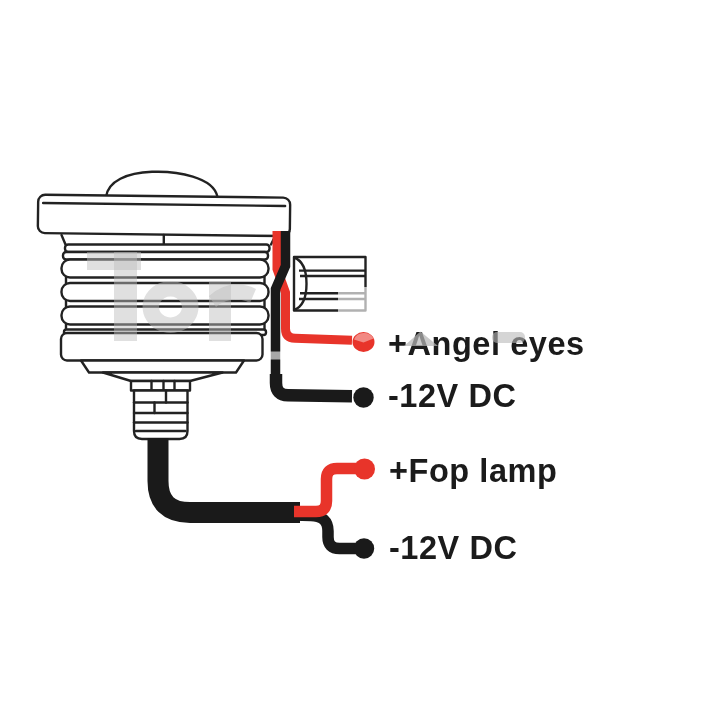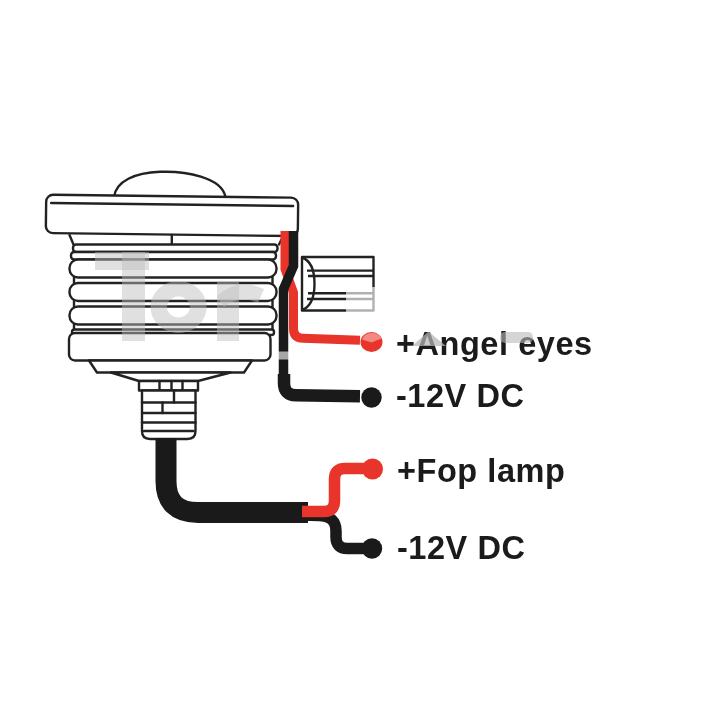--- a/index.html
+++ b/index.html
@@ -1,17 +1,17 @@
 <!DOCTYPE html>
 <html><head>
 <meta charset="utf-8">
 <style>
 html,body{margin:0;padding:0;background:#ffffff;}
 #c{position:relative;width:594px;height:726px;overflow:hidden;background:#fca5a5;
-   font-family:"Liberation Sans",sans-serif;margin-left:8px;}
+   font-family:"Liberation Sans",sans-serif;}
 </style>
 </head>
 <body>
 <div id="c">
 <svg width="726" height="726" viewBox="0 0 726 726">
 <rect x="0" y="0" width="726" height="726" fill="#ffffff"></rect>
 
 <g stroke="#222222" stroke-width="2.4" fill="#ffffff" stroke-linejoin="round" stroke-linecap="round">
 
   <path d="M106,197 C108,181 127,172.8 152,171.8 C177,170.8 214,177 217.5,197" fill="none"></path>

